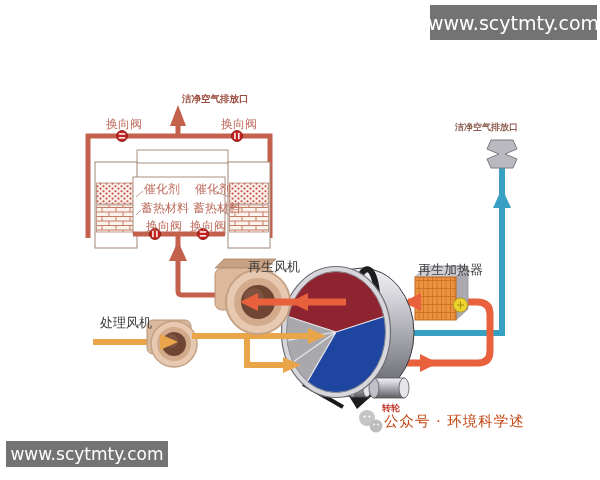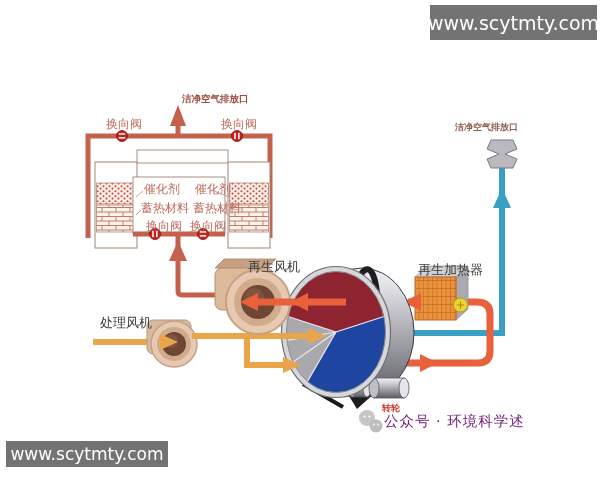--- a/index.html
+++ b/index.html
@@ -9,21 +9,21 @@
   .lbl{position:absolute;white-space:nowrap;line-height:1;}
   .lbl-rto{font-size:12px;color:#bc6a5a;}
   .lbl-dark{font-size:13px;color:#3b3b3b;}
   .lbl-clean{font-size:9.5px;color:#9c4a3c;font-weight:bold;}
   .lbl-clean2{font-size:9px;color:#8b5e50;font-weight:bold;}
   .lbl-rotor{font-size:9px;color:#c63a2e;font-weight:bold;}
   .wm{position:absolute;background:#737373;color:#ffffff;display:flex;
       align-items:center;justify-content:center;font-family:"DejaVu Sans",sans-serif;}
   .wm-top{left:430px;top:5px;width:167px;height:35px;font-size:19px;}
   .wm-bottom{left:6px;top:441px;width:162px;height:26px;font-size:17px;}
-  .wechat{position:absolute;left:384px;top:412px;font-size:14.5px;color:#701a75;letter-spacing:1px;}
+  .wechat{position:absolute;left:384px;top:412px;font-size:14.5px;color:#c2410c;letter-spacing:1px;}
 </style>
 </head>
 <body>
 
 <div class="stage">
 
 <svg width="600" height="480" viewBox="0 0 600 480">
   <defs>
     <linearGradient id="gmetal" x1="0" y1="0" x2="0" y2="1">
       <stop offset="0%" stop-color="#f2f2f5"></stop>

